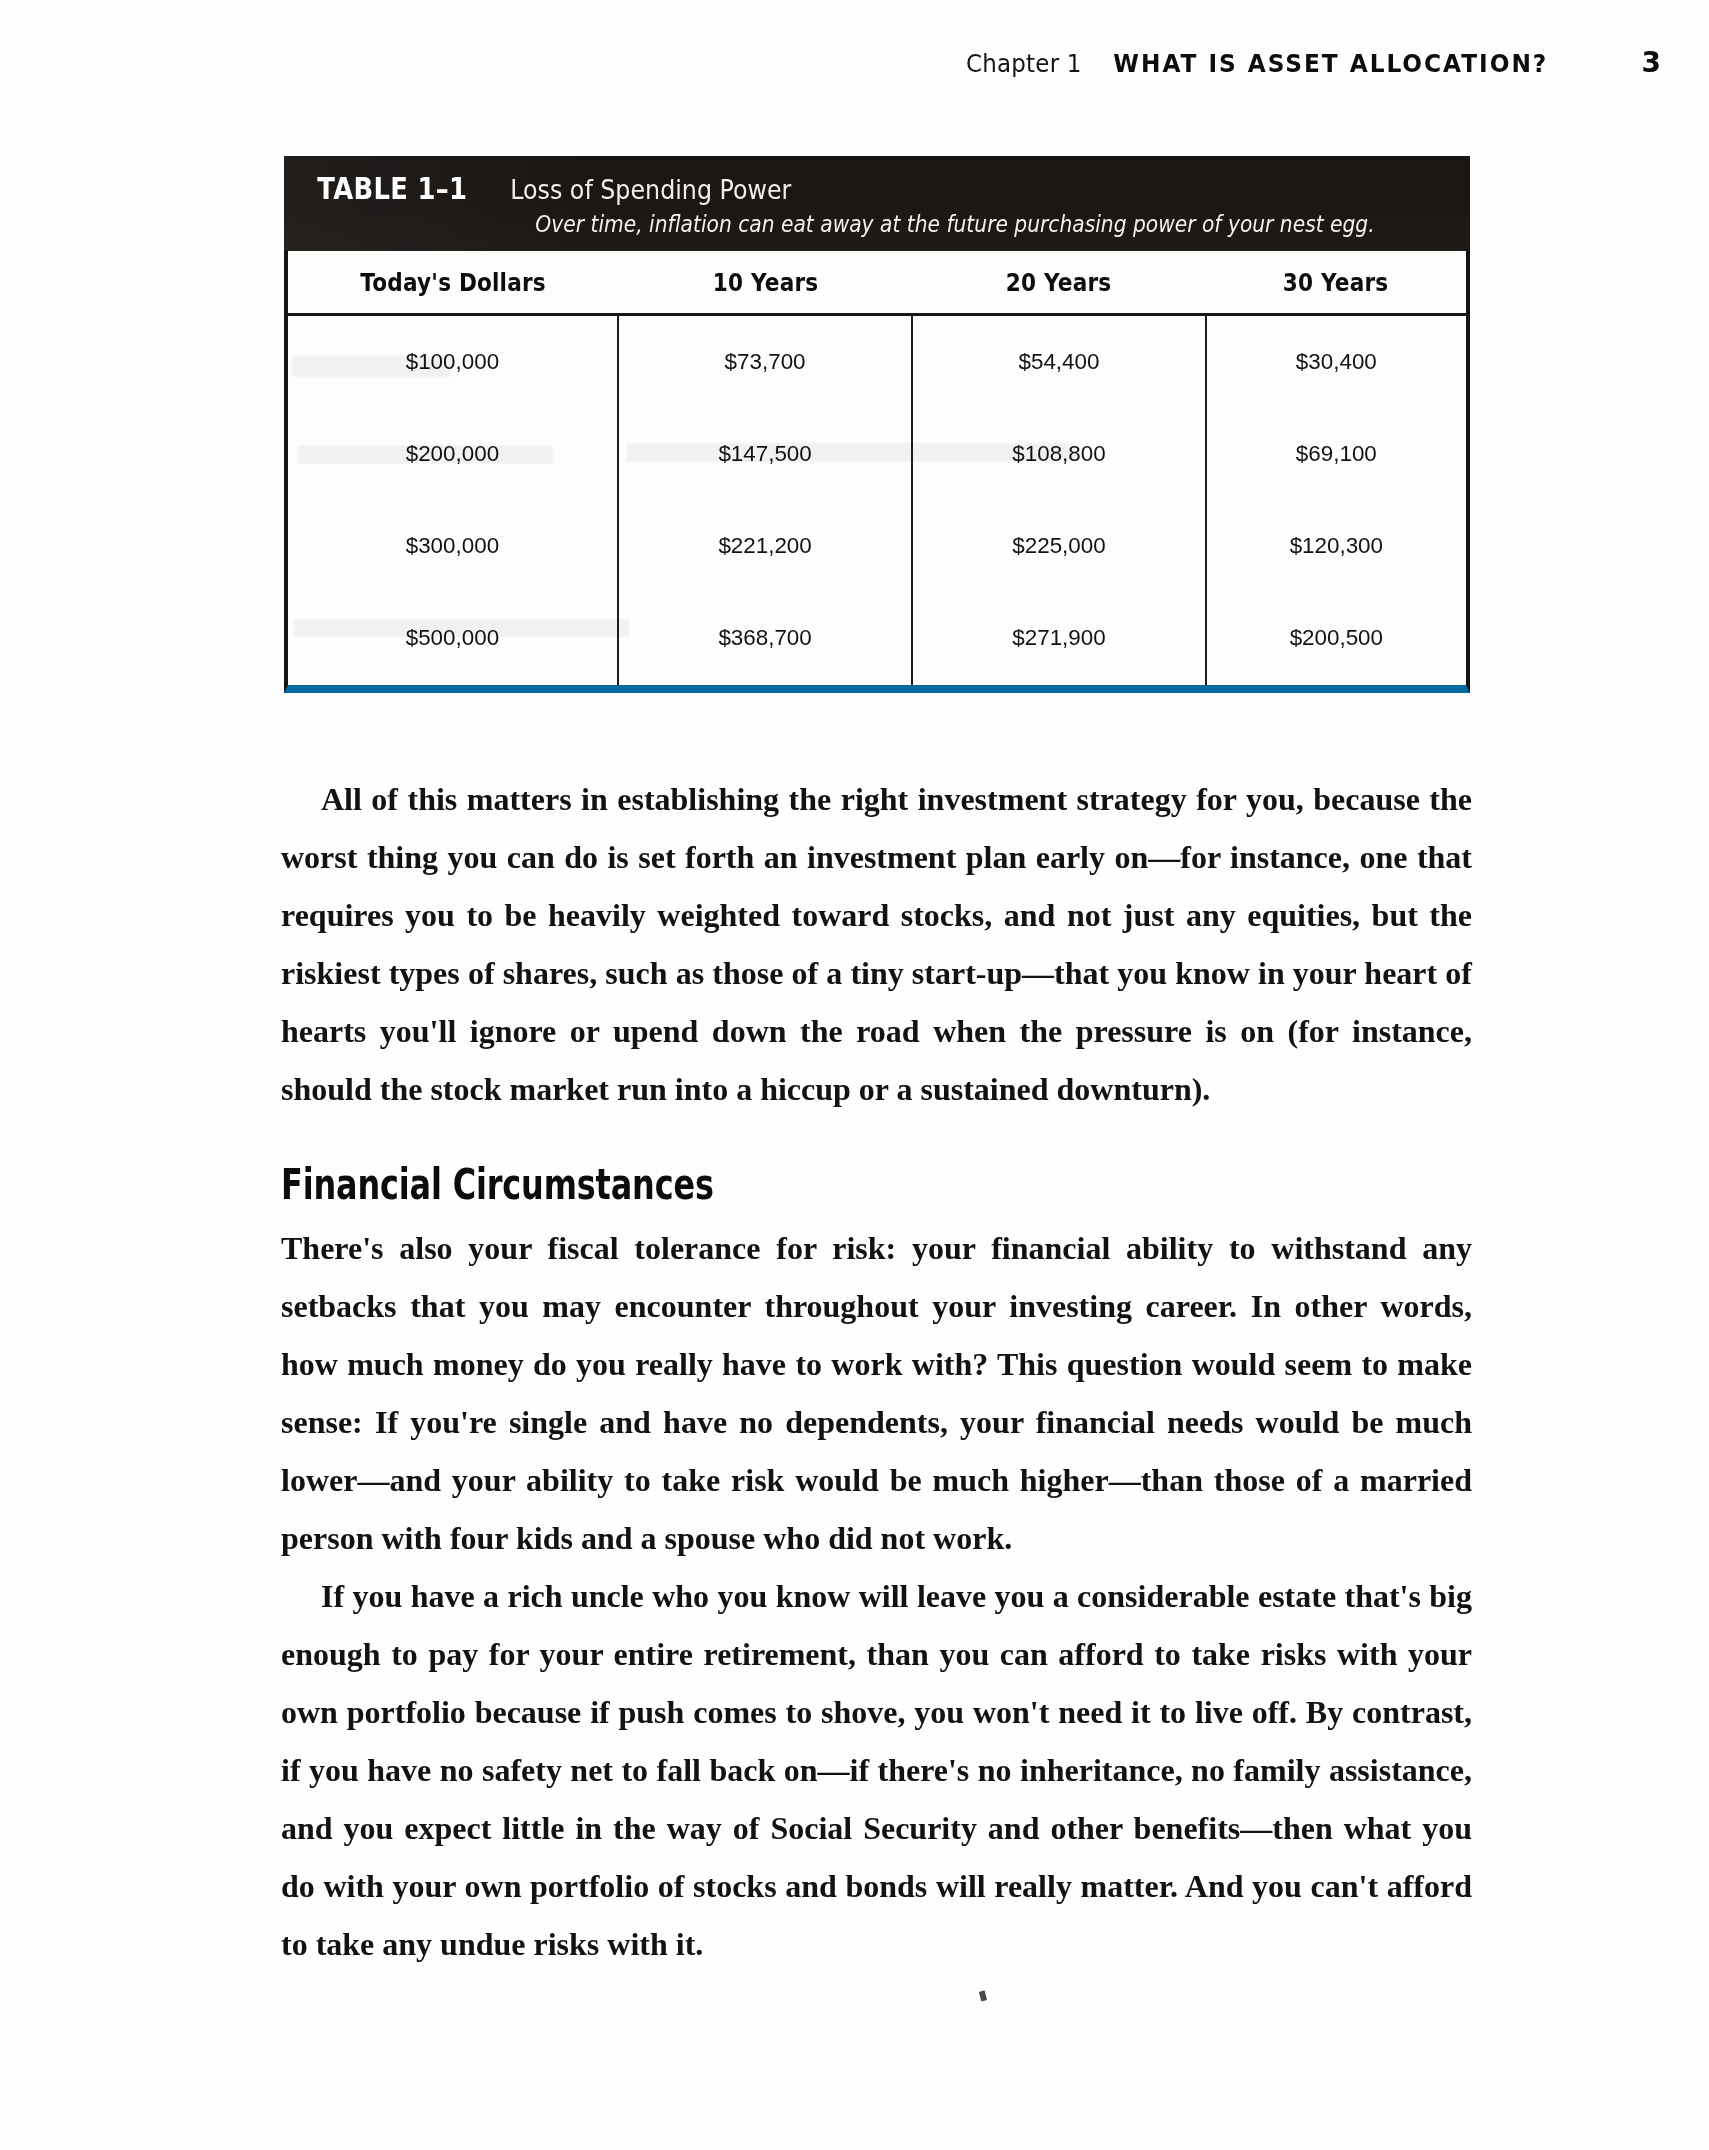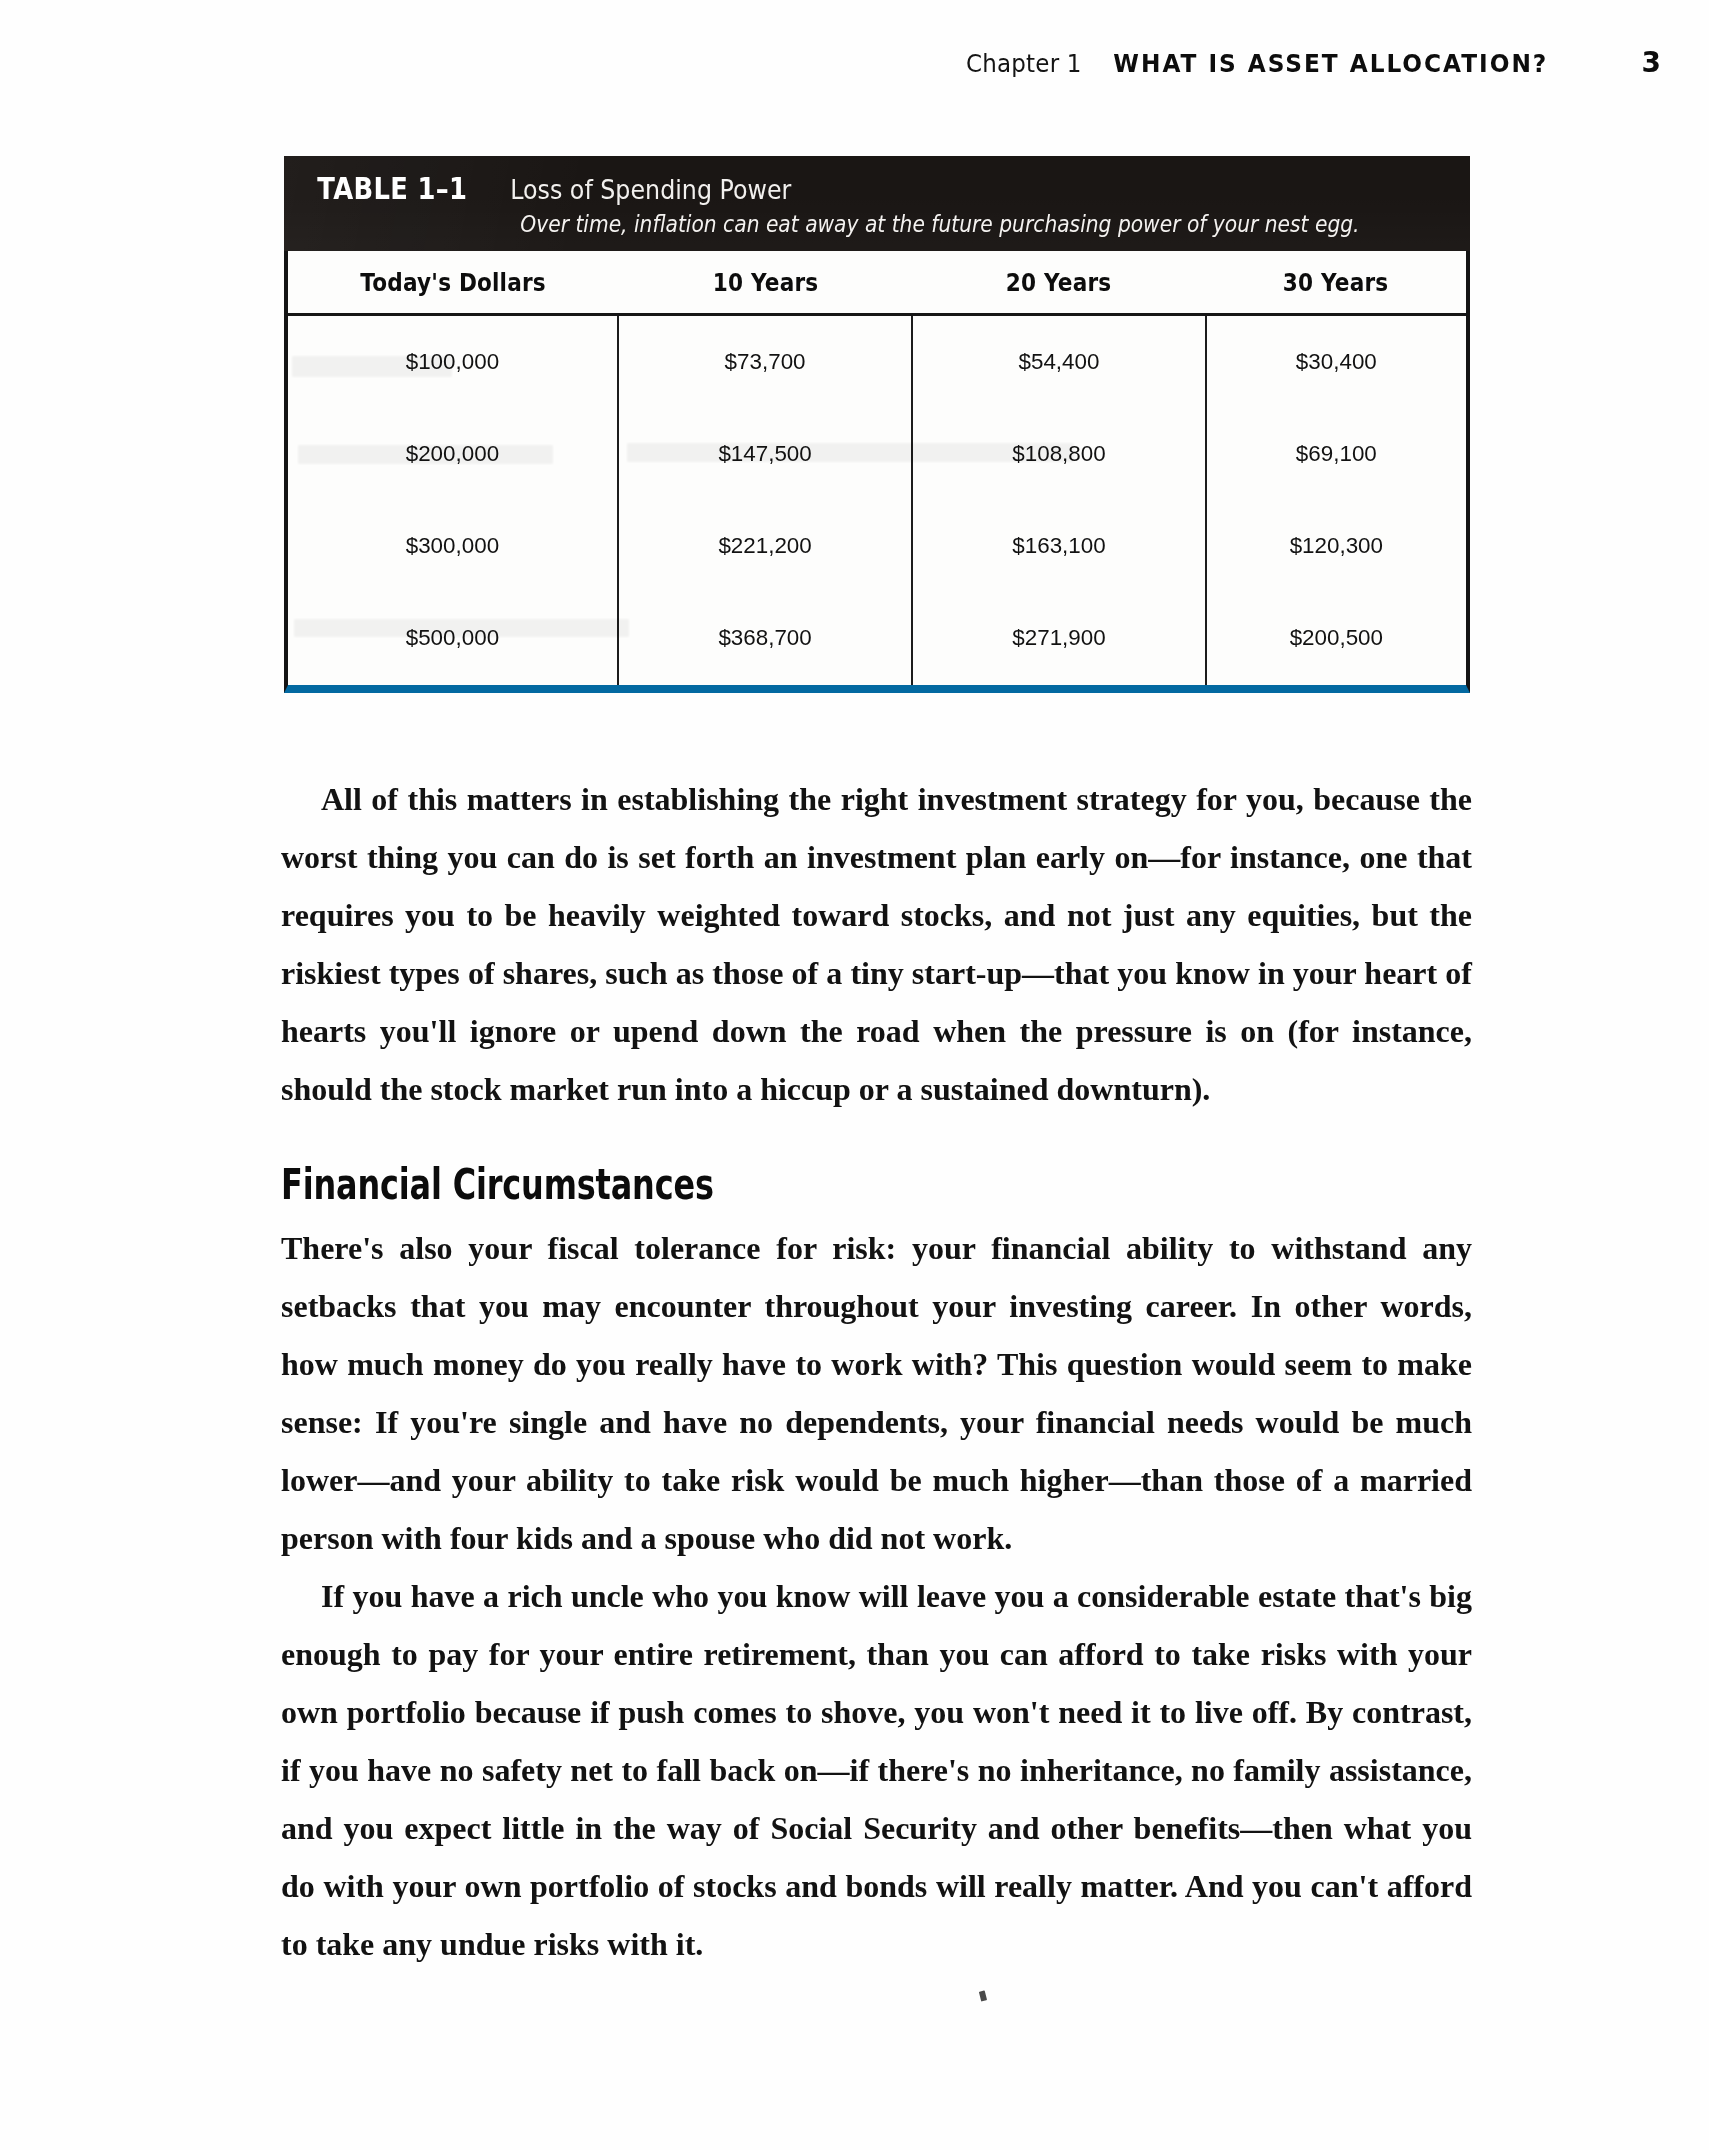--- a/index.html
+++ b/index.html
@@ -71,20 +71,21 @@
 
   .table-banner {
     background: #1a1614;
     background-image:
       linear-gradient(100deg, rgba(255,255,255,0.035) 0%, rgba(255,255,255,0) 26%),
       linear-gradient(0deg, rgba(255,255,255,0.02) 0%, rgba(255,255,255,0) 60%);
     color: #ffffff;
     padding: 17.6px 21px 14.4px 21px;
     box-sizing: border-box;
     min-height: 91px;
+    text-align: center;
   }
   .banner-line1 {
     display: flex;
     align-items: baseline;
     line-height: 1.0;
   }
   .banner-label {
     font-family: "DejaVu Sans", sans-serif;
     font-weight: bold;
     font-size: 30px;
@@ -266,21 +267,21 @@
           </tr>
           <tr>
             <td>$200,000</td>
             <td>$147,500</td>
             <td>$108,800</td>
             <td>$69,100</td>
           </tr>
           <tr>
             <td>$300,000</td>
             <td>$221,200</td>
-            <td>$163,100</td>
+            <td>$225,000</td>
             <td>$120,300</td>
           </tr>
           <tr>
             <td>$500,000</td>
             <td>$368,700</td>
             <td>$271,900</td>
             <td>$200,500</td>
           </tr>
         </tbody>
       </table>

